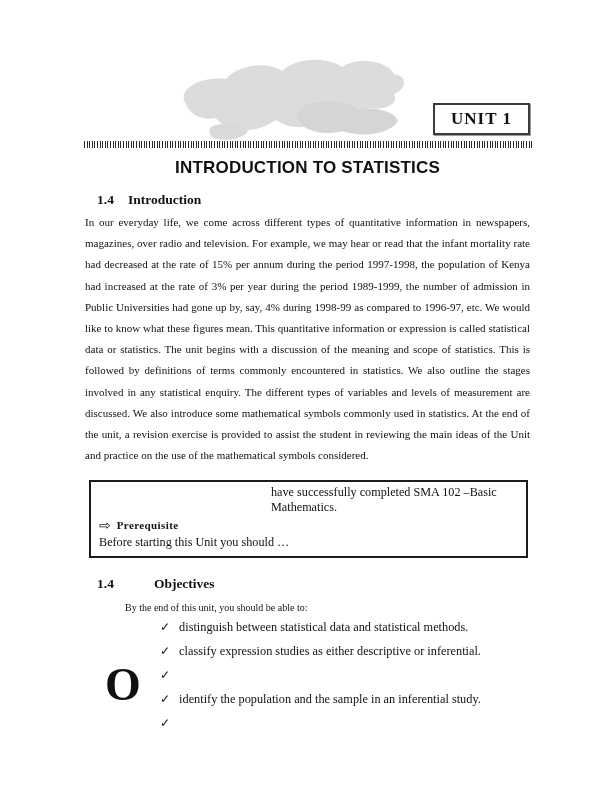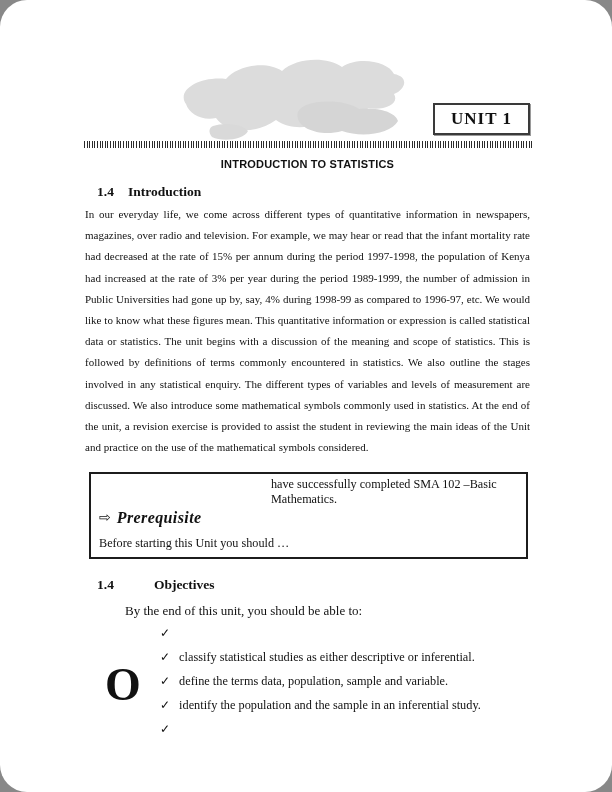--- a/index.html
+++ b/index.html
@@ -4,21 +4,20 @@
 <style>
   html,body{margin:0;padding:0;background:#888;}
   .page{
     position:relative;
     width:612px;height:792px;
     margin:0 auto;
     background:#ffffff;
     font-family:"Liberation Serif", serif;
     color:#111;
     overflow:hidden;
-    border-radius:27px;
   }
   
   .map{position:absolute;left:158px;top:48px;z-index:0;}
   
   .unit-box{
     position:absolute;top:103px;right:82px;z-index:2;
     border:2px solid #3a3a3a;
     box-shadow:1px 1px 0 #9a9a9a;
     padding:4px 16px;
     background:#fff;
@@ -30,21 +29,21 @@
     background:
       repeating-linear-gradient(90deg,#2b2b2b 0 1px,transparent 1px 2.6px);
     border-top:1px solid #fff;border-bottom:1px solid #fff;
   }
   .content{
     position:absolute;left:85px;right:82px;top:150px;z-index:1;
   }
   .doc-title{
     text-align:center;
     font-family:"Liberation Sans", sans-serif;
-    font-weight:bold;font-size:11px;
+    font-weight:bold;font-size:17px;
     margin:8px 0 14px 0;letter-spacing:.2px;
   }
   .sec-head{
     font-size:13.5px;font-weight:bold;
     margin:6px 0 4px 12px;
   }
   .sec-head .num{margin-right:14px;}
   .sec-head.wide .num{margin-right:40px;}
   .body-par{
     font-size:11px;line-height:21.2px;
@@ -57,26 +56,26 @@
     font-size:12.2px;line-height:15px;
   }
   .prereq-overflow{
     margin-left:172px;width:268px;text-align:left;
   }
   .prereq-line{
     display:flex;align-items:center;gap:6px;margin-top:3px;
   }
   .prereq-arrow{font-size:14px;line-height:12px;}
   .prereq-label{
-    font-weight:bold;font-style:italic;
-    font-size:16px;letter-spacing:.4px;text-align:center;
+    font-weight:bold;
+    font-size:11px;letter-spacing:.4px;text-align:center;
   }
-  .prereq-body{margin-top:11px;}
+  .prereq-body{margin-top:2px;}
   .obj-lead{
-    font-size:13px;margin:10px 0 6px 40px;
+    font-size:10px;margin:10px 0 6px 40px;
   }
   .obj-list{
     list-style:none;margin:2px 0 0 75px;padding:0;
     font-size:12.3px;
   }
   .obj-list li{
     display:flex;gap:9px;align-items:flex-start;
     line-height:16px;margin-bottom:8px;
   }
   .check{font-size:12px;}
@@ -125,28 +124,28 @@
 
     <div class="sec-head wide">
       <span class="num">1.4</span><span>Objectives</span>
     </div>
 
     <div class="obj-lead">By the end of this unit, you should be able to:</div>
 
     <ul class="obj-list">
       <li>
         <span class="check">✓</span>
+        <span>distinguish between statistical data and statistical methods.</span>
       </li>
       <li>
         <span class="check">✓</span>
-        <span>classify statistical studies as either descriptive or inferential.</span>
+        <span>classify expression studies as either descriptive or inferential.</span>
       </li>
       <li>
         <span class="check">✓</span>
-        <span>define the terms data, population, sample and variable.</span>
       </li>
       <li>
         <span class="check">✓</span>
         <span>identify the population and the sample in an inferential study.</span>
       </li>
       <li>
         <span class="check">✓</span>
       </li>
     </ul>
 

